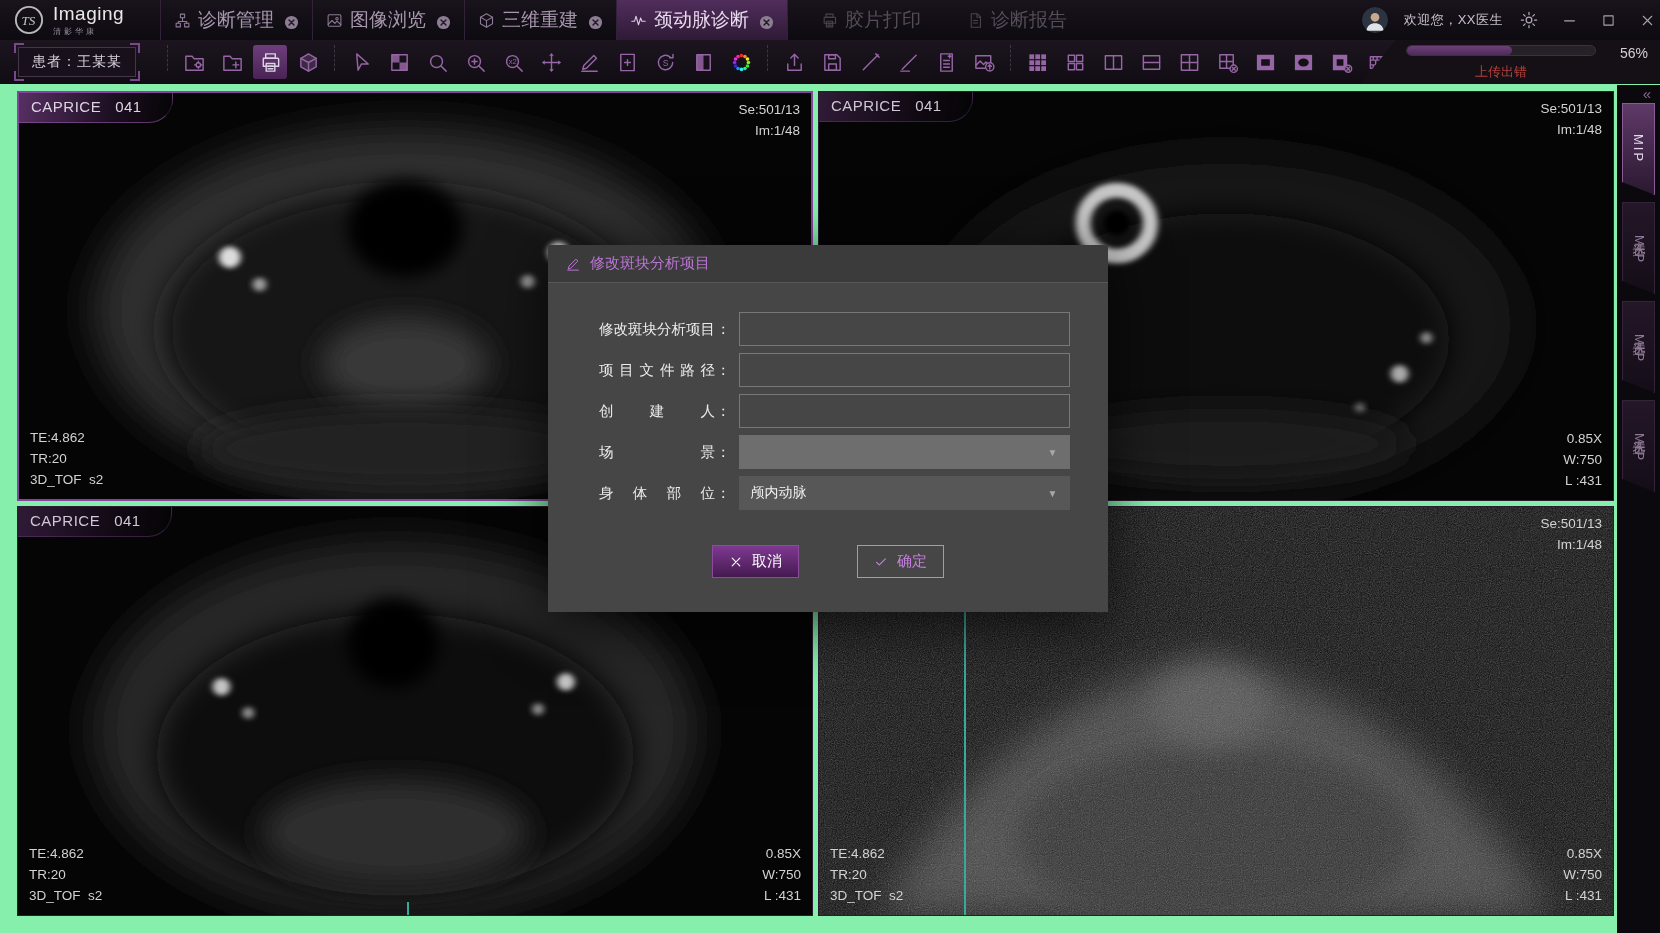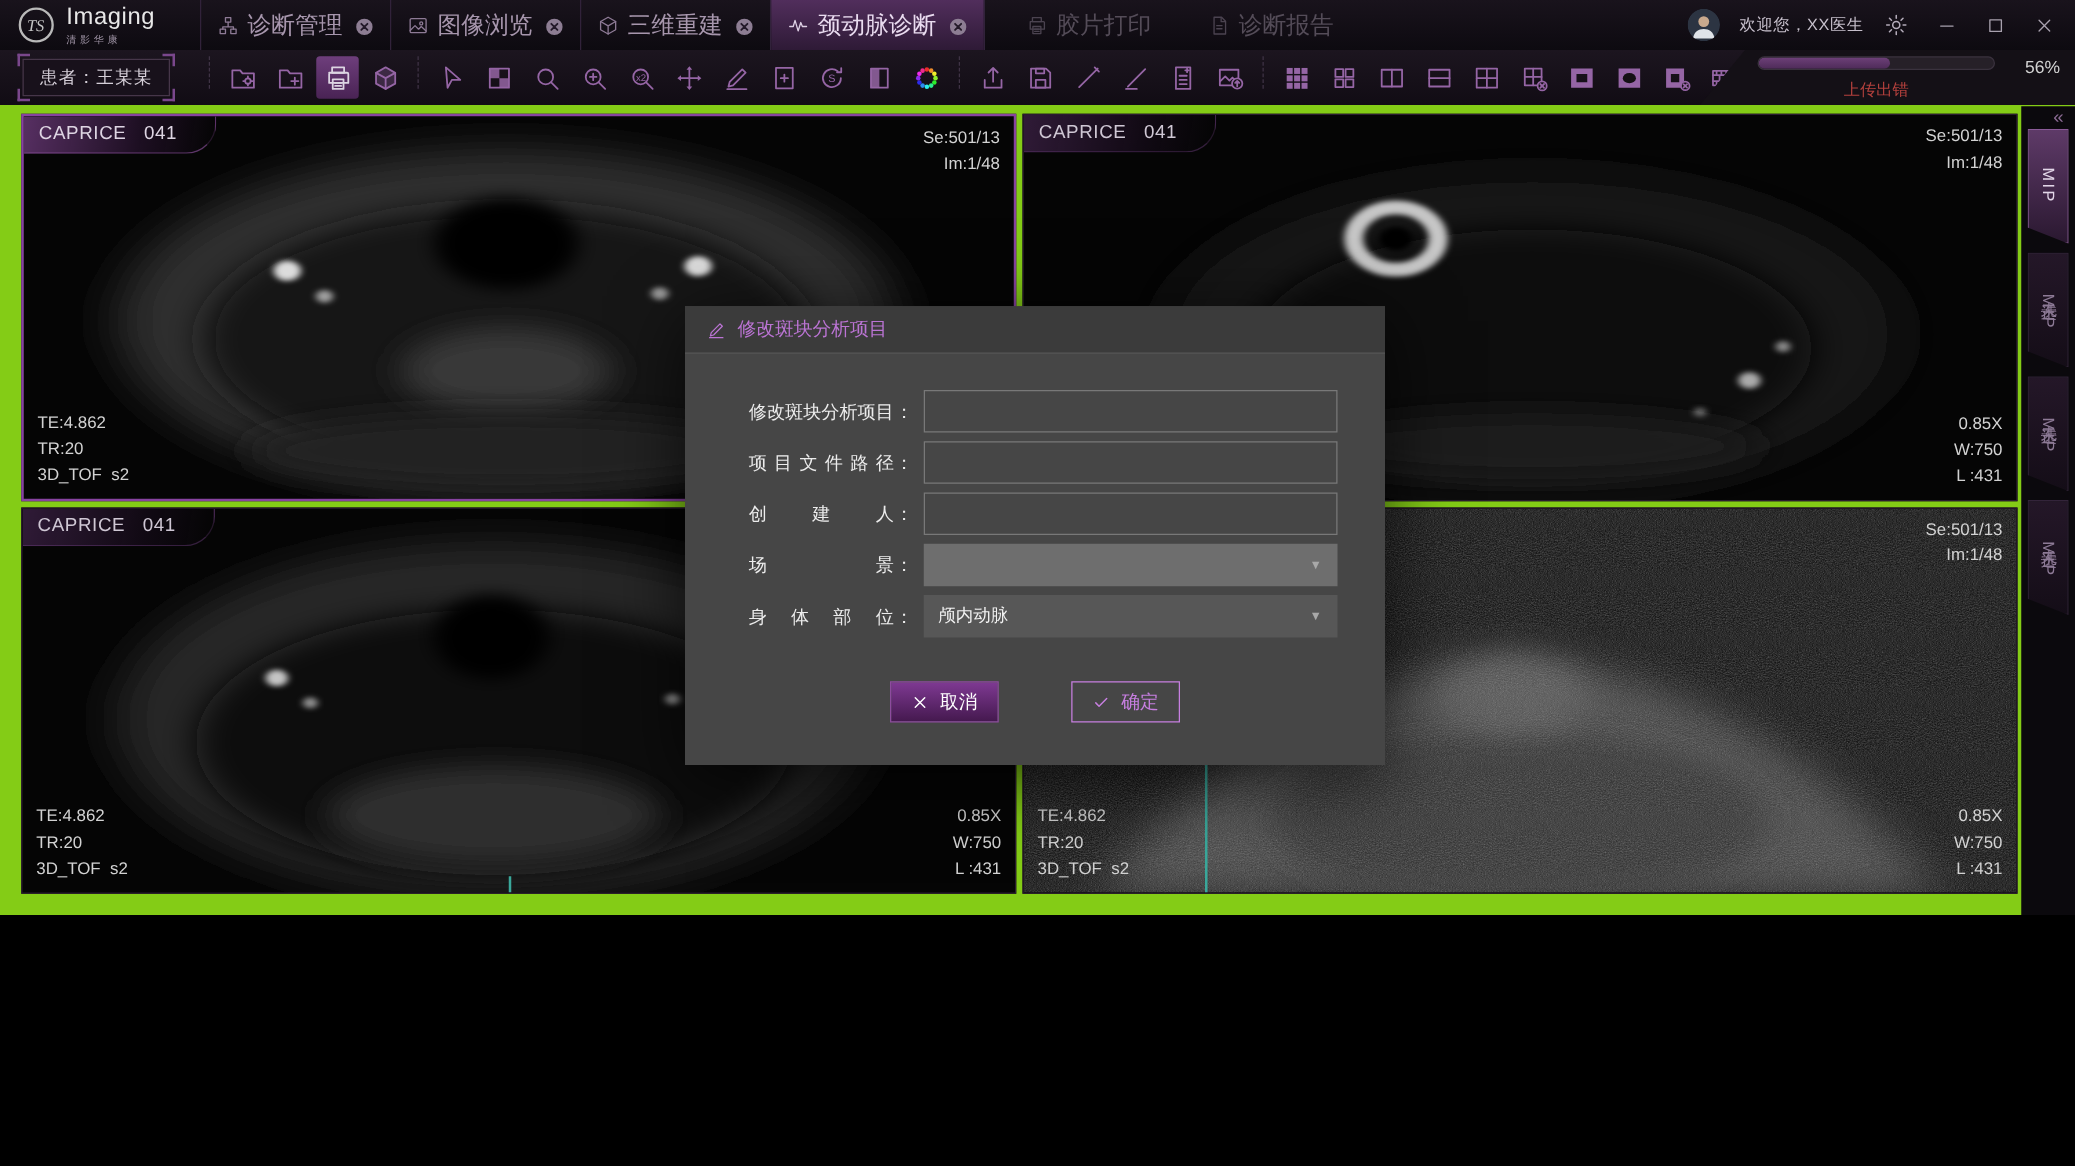--- a/index.html
+++ b/index.html
@@ -1,37 +1,37 @@
 <!DOCTYPE html>
 <html><head>
 <meta charset="utf-8">
 <style>
 *{margin:0;padding:0;box-sizing:border-box}
 html,body{width:1660px;height:933px;background:#000;overflow:hidden;
   font-family:"Liberation Sans","DejaVu Sans",sans-serif;color:#ddd}
-.app{position:relative;width:1660px;height:732px;background:#84cc16}
+.app{position:relative;width:1660px;height:933px;background:#86efac}
 
 
 .titlebar{position:absolute;top:0;left:0;right:0;height:40px;
   background:linear-gradient(#19131c,#0d0a10);display:flex;align-items:stretch}
 .logo{display:flex;align-items:center;gap:9px;padding:0 14px;width:160px;flex:none}
 .logo-mark{width:30px;height:30px;flex:none}
 .logo-name{font-size:19px;font-weight:normal;color:#e8e8e8;letter-spacing:.5px}
 .logo-sub{font-size:8px;color:#9a8fa0;letter-spacing:3px;margin-top:1px}
 .doc-tabs{display:flex;align-items:stretch}
 .doc-tab{display:flex;align-items:center;gap:7px;padding:0 13px;font-size:19px;
   color:#a796ad;cursor:pointer;border-right:1px solid #31223a;position:relative}
 .doc-tab.normal:first-child{border-left:1px solid #31223a}
 .doc-tab .tab-icon{width:17px;height:17px;color:#8d7a95;flex:none;display:inline-block}
 .doc-tab.active{background:linear-gradient(#512e5c,#2e1a36);color:#eadcf0}
 .doc-tab.active .tab-icon{color:#ddcfe4}
 .doc-tab.disabled{color:#544c58;border:none;margin-left:20px}
 .doc-tab.disabled .tab-icon{color:#4b4350}
 .tab-close{width:15px;height:15px;margin-left:3px;flex:none;display:inline-block}
-.tb-right{margin-left:auto;display:flex;align-items:center;gap:16px;padding-right:16px}
+.tb-right{margin-left:auto;display:flex;align-items:center;gap:16px;padding-right:4px}
 .avatar{width:26px;height:26px;border-radius:50%;overflow:hidden;flex:none;display:inline-block}
 .welcome{font-size:13px;color:#c6bfcb;letter-spacing:.5px}
 .gear-btn{width:20px;height:20px;color:#b2aab8;display:inline-block}
 .win-btn{width:17px;height:17px;color:#a8a1ae;display:inline-block;margin-left:6px}
 
 
 .toolbar{position:absolute;top:40px;left:0;right:0;height:44px;
   background:linear-gradient(#1c151f,#110c14);display:flex;align-items:center;padding-left:14px}
 .patient-frame{position:relative;padding:4px;margin-right:20px;flex:none}
 .corner{position:absolute;width:10px;height:10px}

